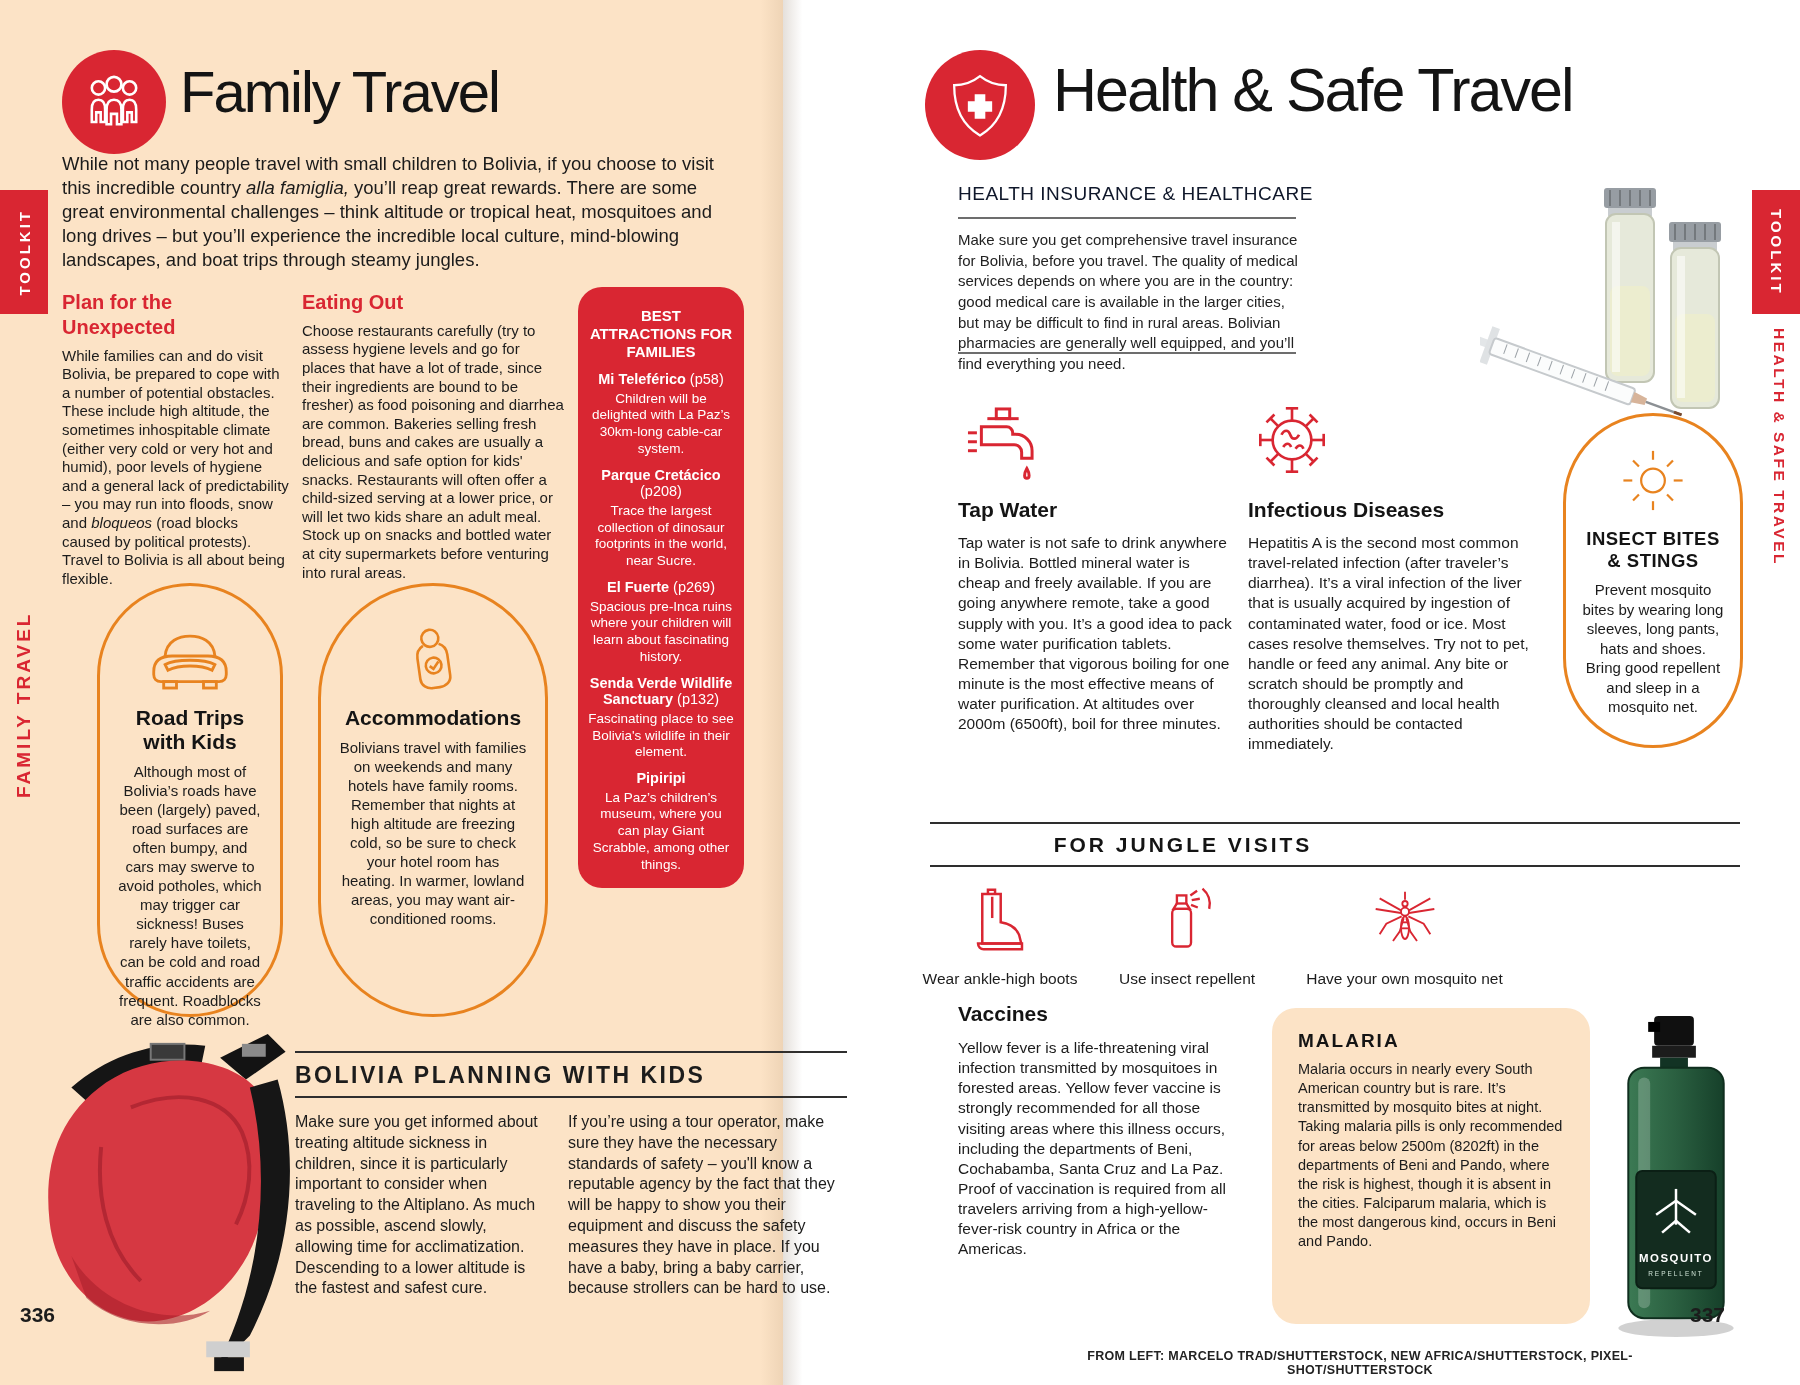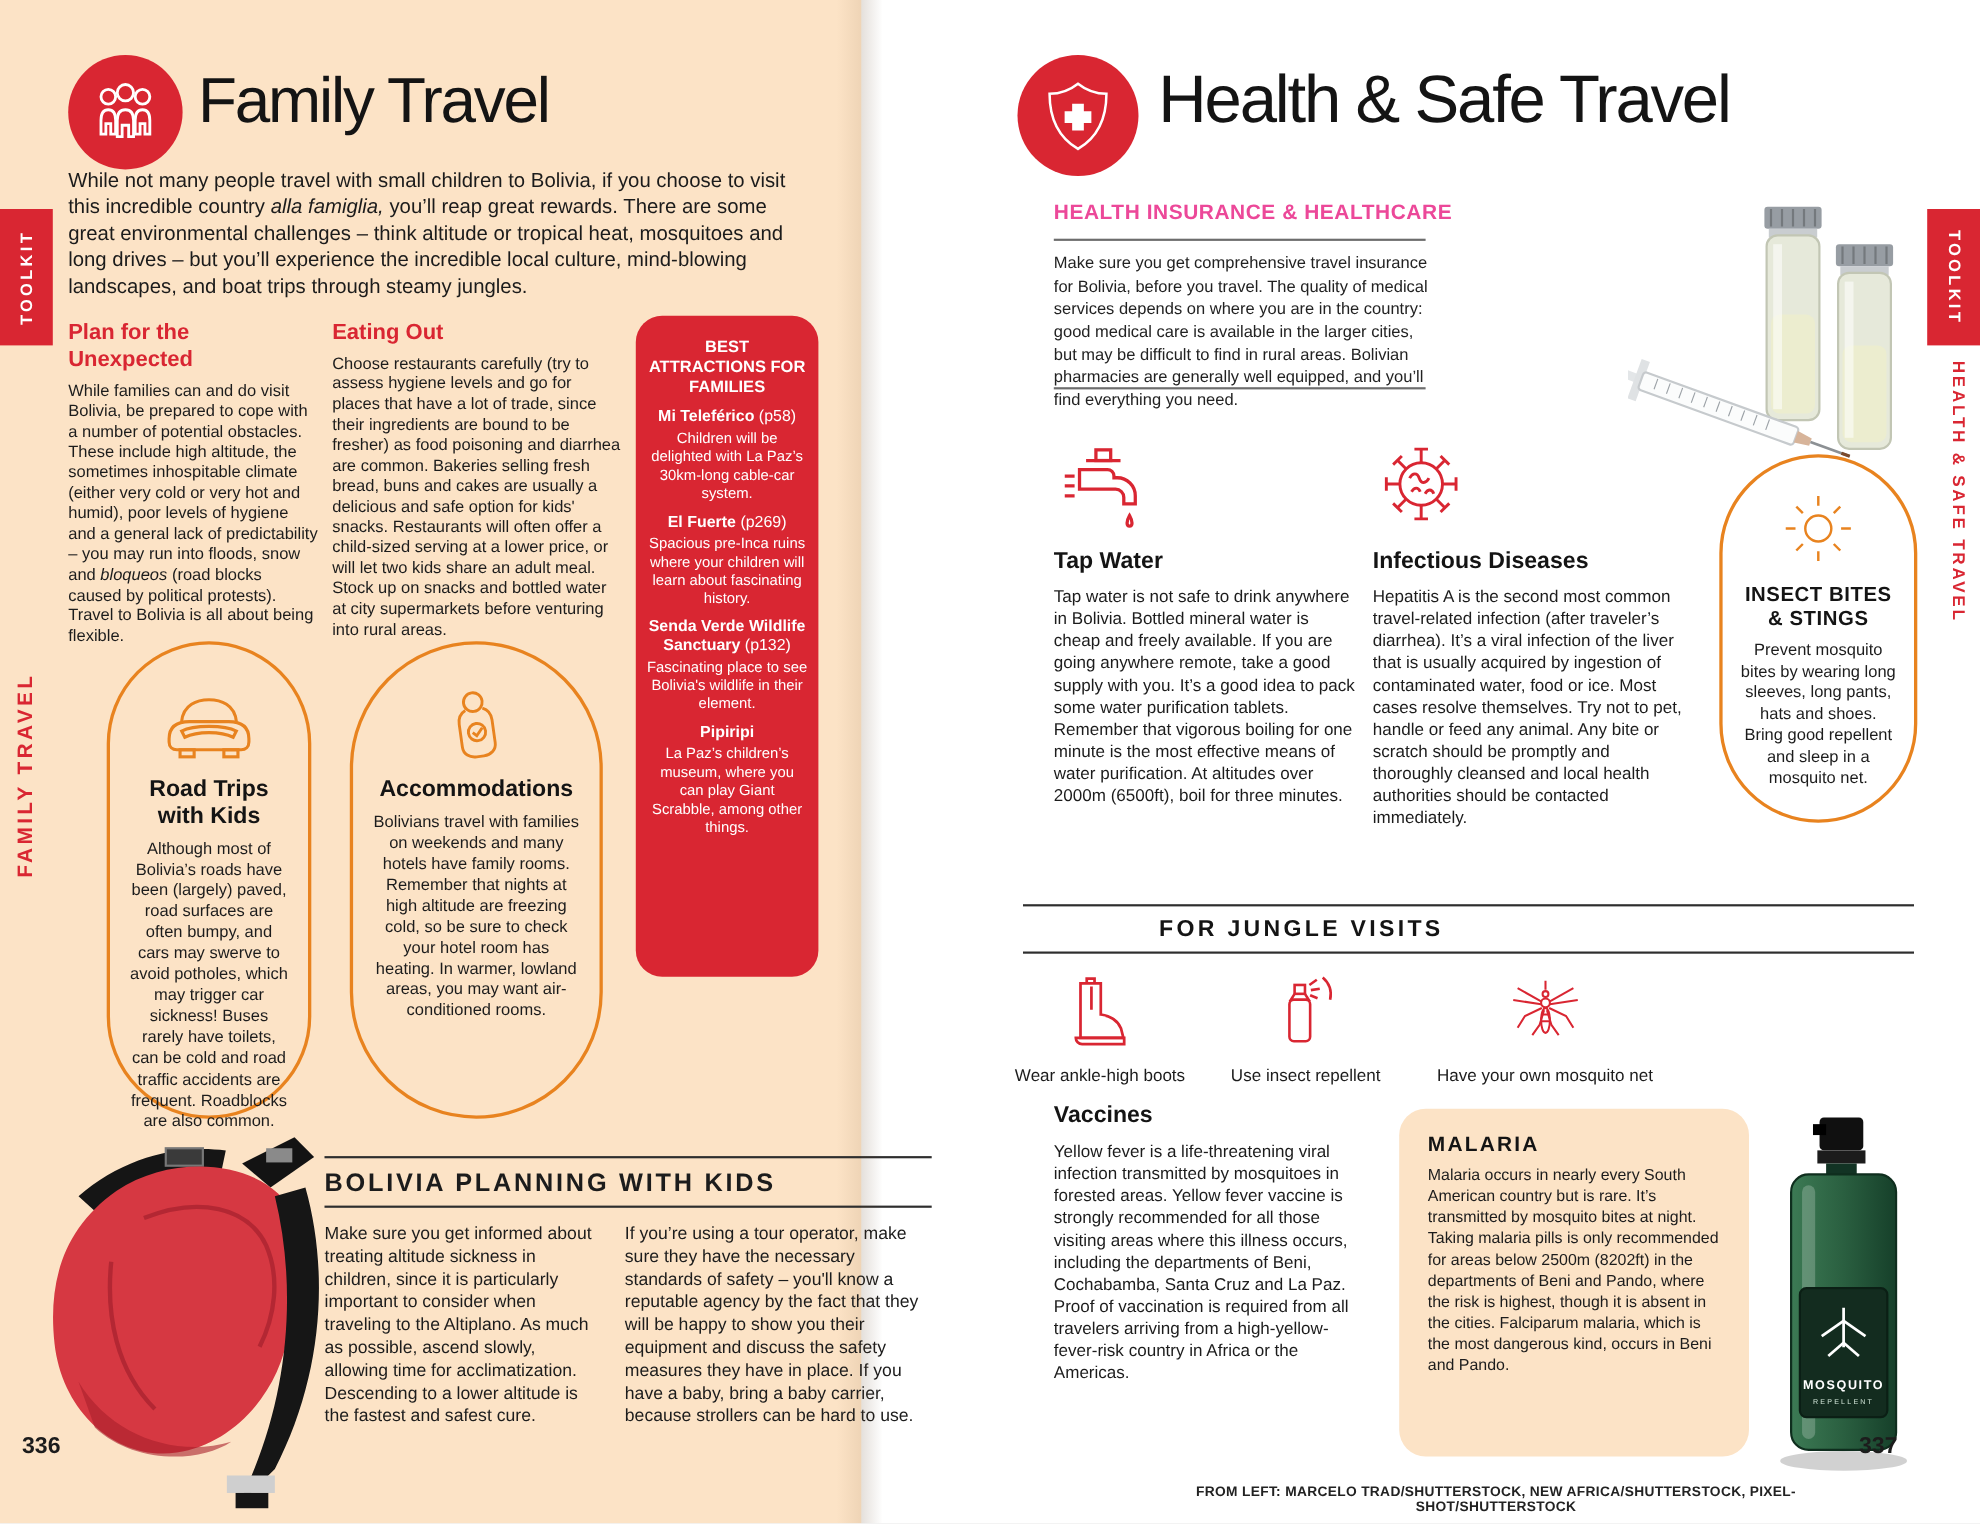--- a/index.html
+++ b/index.html
@@ -55,21 +55,21 @@
   .planning-rule1{left:295px;top:1051px;width:552px;}
   .planning-title{left:295px;top:1062px;font-size:23px;font-weight:bold;letter-spacing:2.5px;color:#1c1c1c;}
   .planning-rule2{left:295px;top:1096px;width:552px;}
   .plan-col{top:1112px;font-size:16px;line-height:1.3;}
   .plan-col1{left:295px;width:252px;}
   .plan-col2{left:568px;width:278px;}
   .pagenum{font-size:21px;font-weight:bold;color:#1c1c1c;}
   .pn-left{left:20px;top:1303px;}
   .pn-right{left:1690px;top:1303px;width:85px;text-align:left;}
   
-  .ins-heading{left:958px;top:183px;font-size:19px;font-weight:bold;letter-spacing:.5px;color:#ec4899;}
+  .ins-heading{left:958px;top:183px;font-size:19px;font-weight:normal;letter-spacing:.5px;color:#0f172a;}
   .rule-a{left:958px;top:217px;width:338px;}
   .ins-body{left:958px;top:230px;width:348px;font-size:15px;line-height:1.38;color:#222;}
   .rule-b{left:958px;top:352px;width:338px;}
   .topic-h{font-size:21px;font-weight:bold;color:#141414;}
   .tap-ic{left:962px;top:400px;}
   .vir-ic{left:1248px;top:396px;}
   .tap-h{left:958px;top:498px;}
   .inf-h{left:1248px;top:498px;}
   .topic-b{top:533px;font-size:15.5px;line-height:1.3;}
   .tap-b{left:958px;width:278px;}
@@ -139,20 +139,24 @@
   <div class="abs col col-eat">
     <h3>Eating Out</h3>
     <div>Choose restaurants carefully (try to assess hygiene levels and go for places that have a lot of trade, since their ingredients are bound to be fresher) as food poisoning and diarrhea are common. Bakeries selling fresh bread, buns and cakes are usually a delicious and safe option for kids' snacks. Restaurants will often offer a child-sized serving at a lower price, or will let two kids share an adult meal. Stock up on snacks and bottled water at city supermarkets before venturing into rural areas.</div>
   </div>
 
   <div class="abs attr-box">
     <div class="bx-title">BEST ATTRACTIONS FOR FAMILIES</div>
     <div class="attr-item">
       <div class="attr-name"><span>Mi Teleférico</span> <span class="ref">(p58)</span></div>
       <div class="attr-desc">Children will be delighted with La Paz’s 30km-long cable-car system.</div>
+    </div>
+    <div class="attr-item">
+      <div class="attr-name"><span>Parque Cretácico</span> <span class="ref">(p208)</span></div>
+      <div class="attr-desc">Trace the largest collection of dinosaur footprints in the world, near Sucre.</div>
     </div>
     <div class="attr-item">
       <div class="attr-name"><span>El Fuerte</span> <span class="ref">(p269)</span></div>
       <div class="attr-desc">Spacious pre-Inca ruins where your children will learn about fascinating history.</div>
     </div>
     <div class="attr-item">
       <div class="attr-name"><span>Senda Verde Wildlife Sanctuary</span> <span class="ref">(p132)</span></div>
       <div class="attr-desc">Fascinating place to see Bolivia's wildlife in their element.</div>
     </div>
     <div class="attr-item">

